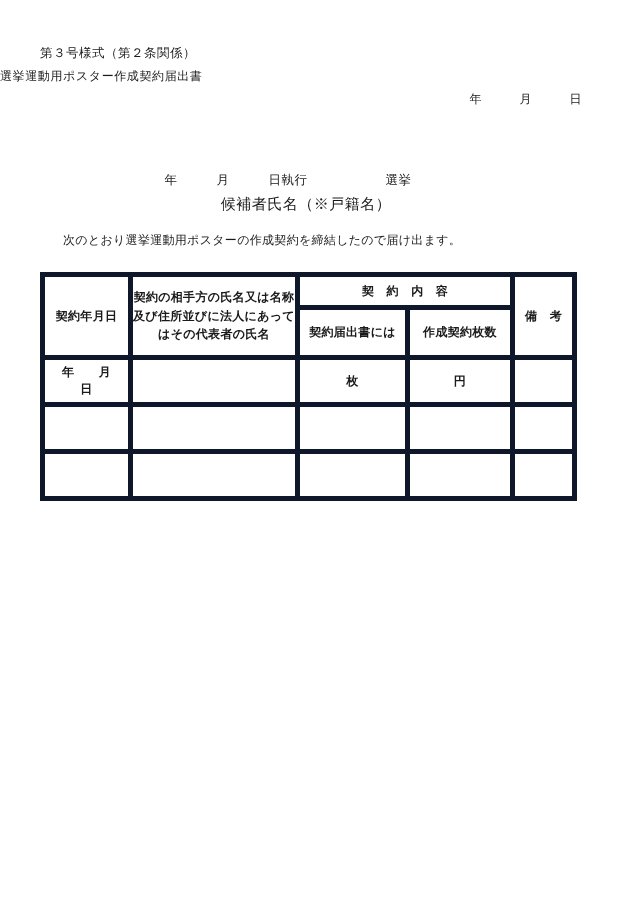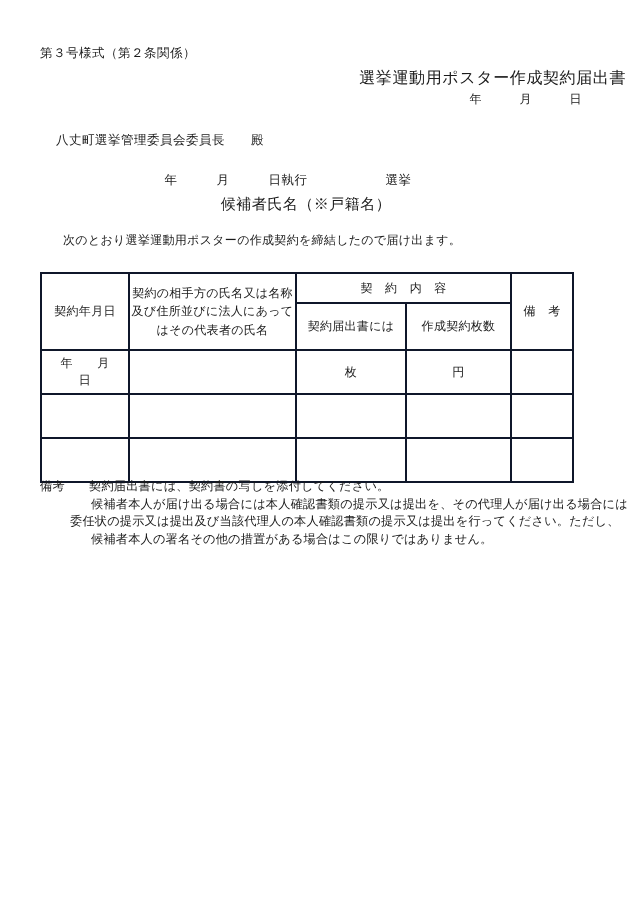--- a/index.html
+++ b/index.html
@@ -26,24 +26,24 @@
     position: absolute;
     left: 40px;
     top: 45px;
     font-size: 12.5px;
     letter-spacing: 0.5px;
     white-space: nowrap;
   }
   .doc-title {
     position: absolute;
     left: 0;
-    right: 4px;
+    right: 16px;
     top: 68px;
-    text-align: right;
-    font-size: 16px;
+    text-align: left;
+    font-size: 12px;
     letter-spacing: 0.6px;
   }
   .date-blank-top {
     position: absolute;
     right: 48px;
     top: 91px;
     font-size: 12px;
     letter-spacing: 0.5px;
     white-space: nowrap;
   }
@@ -90,25 +90,26 @@
   .contract-table {
     position: absolute;
     left: 40px;
     top: 272px;
     width: 532px;
     border-collapse: collapse;
     table-layout: fixed;
     font-size: 12px;
   }
   .contract-table td {
-    border: 2px solid #0f172a;
+    border: 5px solid #0f172a;
     padding: 0;
     vertical-align: middle;
     text-align: center;
     letter-spacing: 0.3px;
+    font-weight: bold;
   }
   .col-date    { width: 88px; }
   .col-party   { width: 167px; }
   .col-sheets  { width: 110px; }
   .col-amount  { width: 105px; }
   .col-remarks { width: 62px; }
 
   .cell-head-date { height: 74px; }
   .cell-party-head {
     text-align: left;
@@ -155,21 +156,20 @@
 <body>
 
 <div class="page">
 
   <div class="form-no">第３号様式（第２条関係）</div>
 
   <div class="doc-title">選挙運動用ポスター作成契約届出書</div>
 
   <div class="date-blank-top">年　　　月　　　日</div>
 
-  <div class="addressee">八丈町選挙管理委員会委員長　　殿</div>
 
   <div class="election-line">年　　　月　　　日執行　　　　　　選挙</div>
 
   <div class="candidate-line">候補者氏名（※戸籍名）</div>
 
   <div class="intro">次のとおり選挙運動用ポスターの作成契約を締結したので届け出ます。</div>
 
   <table class="contract-table">
     <colgroup>
       <col class="col-date">
@@ -207,23 +207,14 @@
       <tr class="row-data">
         <td class="cell-date-blank"></td>
         <td></td>
         <td class="unit-cell"></td>
         <td class="unit-cell"></td>
         <td></td>
       </tr>
     </tbody>
   </table>
 
-  <div class="notes">
-    <div class="note-line">
-      <span>備考</span>
-      <span class="note-indent-2">契約届出書には、契約書の写しを添付してください。</span>
-    </div>
-    <div class="note-line note-indent-3">候補者本人が届け出る場合には本人確認書類の提示又は提出を、その代理人が届け出る場合には</div>
-    <div class="note-line note-indent-1">委任状の提示又は提出及び当該代理人の本人確認書類の提示又は提出を行ってください。ただし、</div>
-    <div class="note-line note-indent-3">候補者本人の署名その他の措置がある場合はこの限りではありません。</div>
-  </div>
 
 </div>
 
 </body></html>

